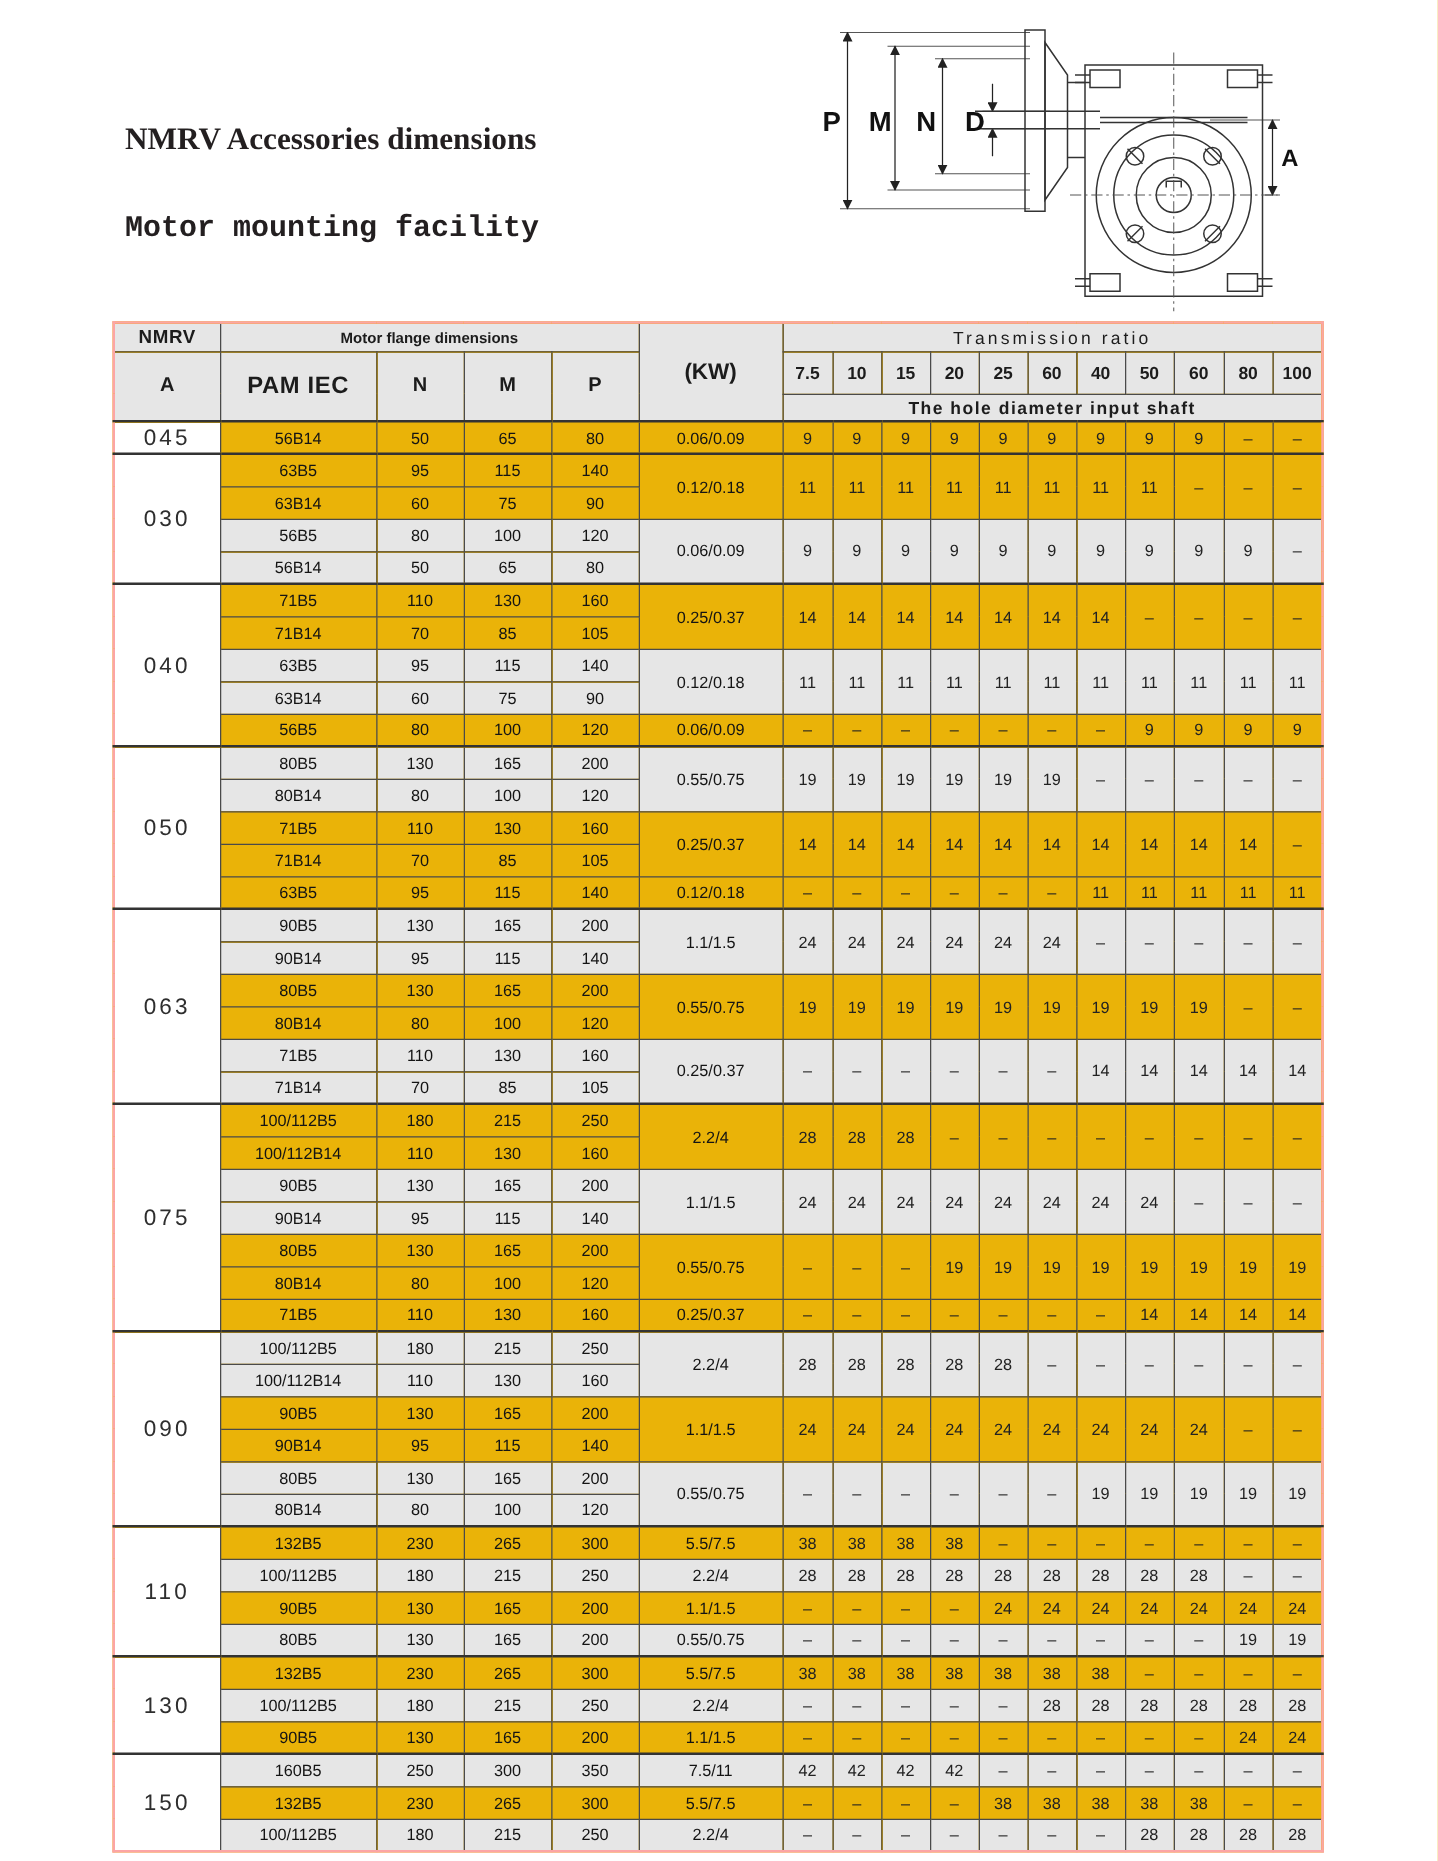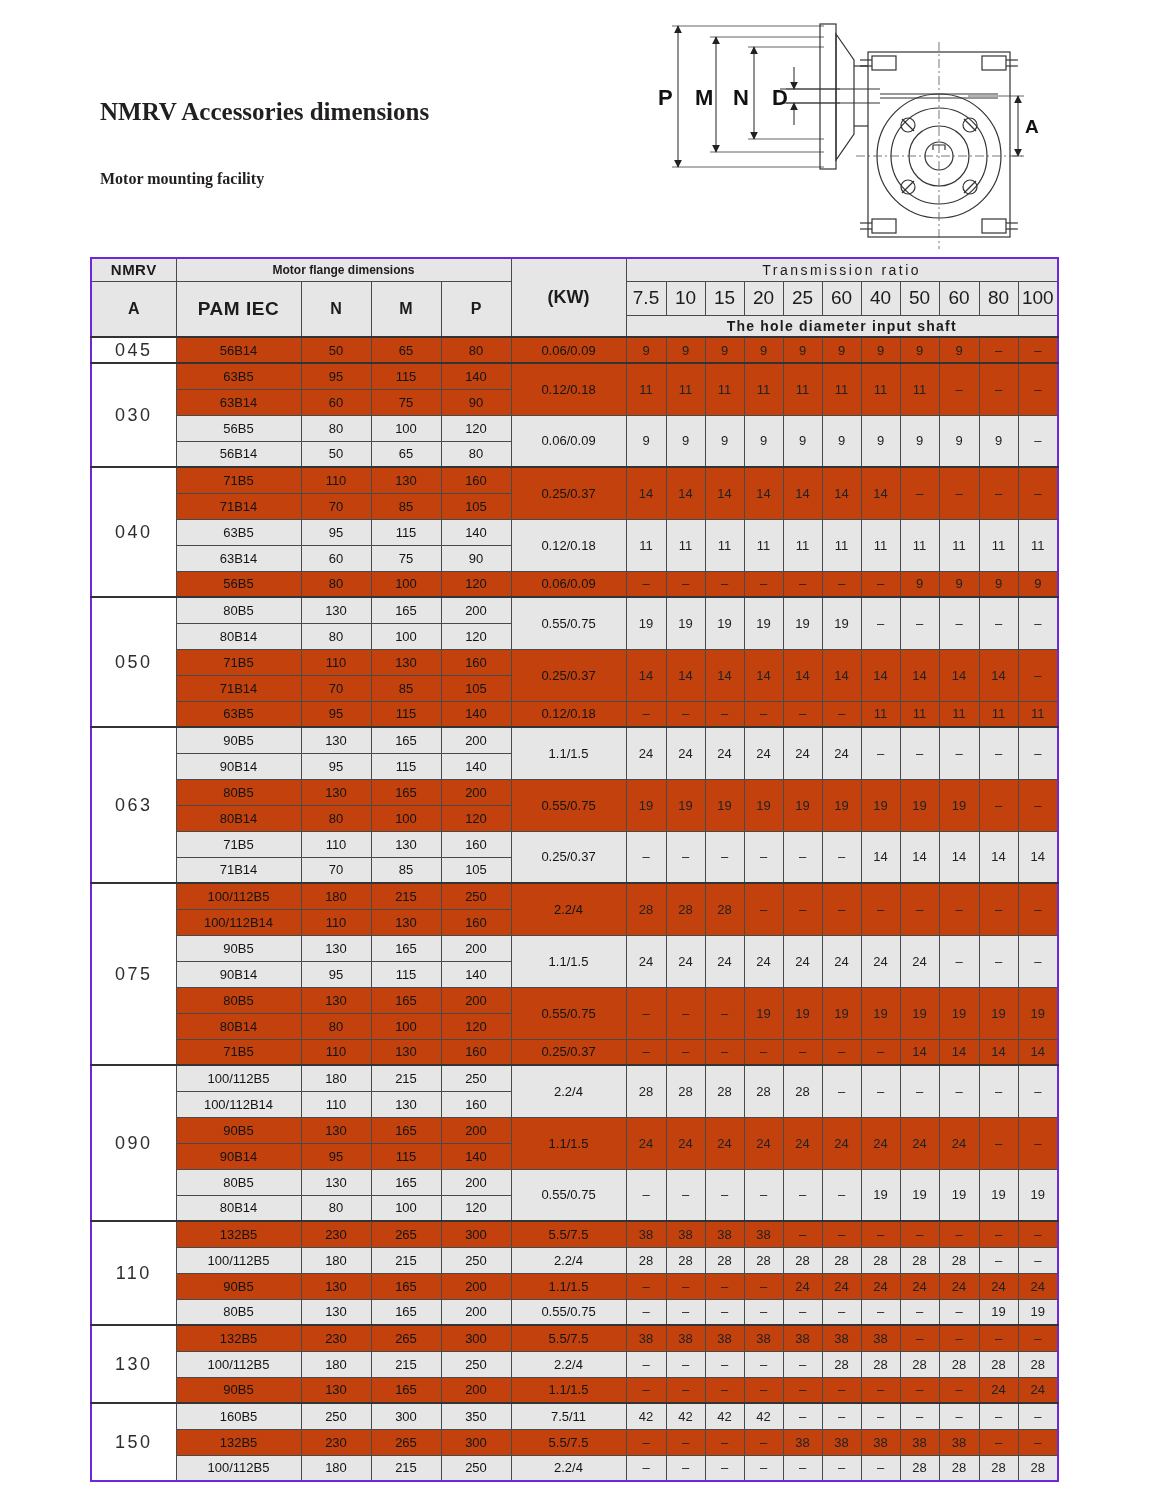--- a/index.html
+++ b/index.html
@@ -2,42 +2,42 @@
 <html><head>
 <meta charset="utf-8">
 <style>
   *{margin:0;padding:0;box-sizing:border-box}
   html,body{background:#fff}
   body{width:1150px;height:1489px;position:relative;overflow:hidden;
        font-family:"Liberation Sans",sans-serif;color:#141414}
   .page-title{position:absolute;left:100px;top:98px;
        font-family:"Liberation Serif",serif;font-weight:bold;font-size:25px;color:#231f20}
   .page-subtitle{position:absolute;left:100px;top:170px;
-       font-family:Liberation Serif, serif;font-weight:bold;font-size:16px;color:#231f20}
+       font-family:Liberation Mono, monospace;font-weight:bold;font-size:24px;color:#231f20}
   .diagram{position:absolute;left:628px;top:4px}
 
   .tbl-wrap{position:absolute;left:90px;top:257px}
-  table{border-collapse:collapse;table-layout:fixed;border:2px solid #6d28d9;background:#c2410c}
+  table{border-collapse:collapse;table-layout:fixed;border:2px solid #fca5a5;background:#eab308}
   th,td{border:1px solid #4a4a4a;text-align:center;vertical-align:middle;
         overflow:hidden;white-space:nowrap;padding:0}
   thead th{background:#e6e6e6;font-weight:600;color:#1c1c1c}
   thead tr:nth-child(1){height:23px}
   thead tr:nth-child(2){height:34px}
   thead tr:nth-child(3){height:22px}
   tbody tr{height:26px}
   tbody tr.block-start td{border-top:2px solid #333}
 
   .h-nmrv{font-size:15px;letter-spacing:.5px}
   .h-flange{font-size:12px}
   .h-kw{font-size:18px;font-weight:600}
   .h-trans{font-size:14px;font-weight:500;letter-spacing:2.5px}
   .h-a{font-size:16px}
   .h-pam{font-size:19px;letter-spacing:.5px}
   .h-n,.h-m,.h-p{font-size:16px}
-  .ratio-th{font-size:19px;font-weight:400}
+  .ratio-th{font-size:14px;font-weight:700}
   .h-hole{font-size:14px;font-weight:bold;letter-spacing:1.2px}
 
   td.shaded{background:#e6e6e6}
   .size-cell{font-size:18px;letter-spacing:2.5px;color:#2e2e2e;background:#fff}
   .pam-cell{font-size:13px}
   .num-cell{font-size:13px}
   .kw-cell{font-size:13px}
   .ratio-cell{font-size:13px;color:#222}
 </style>
 </head>

